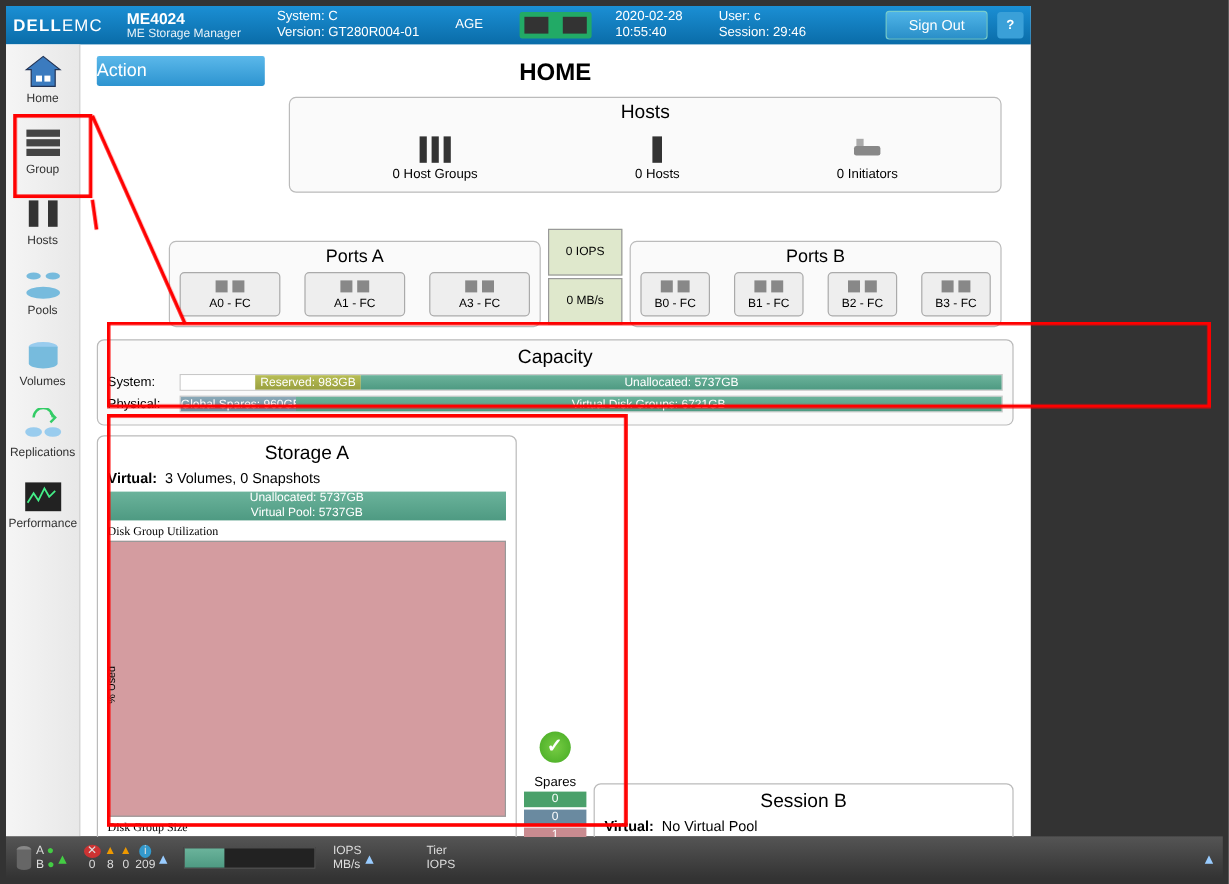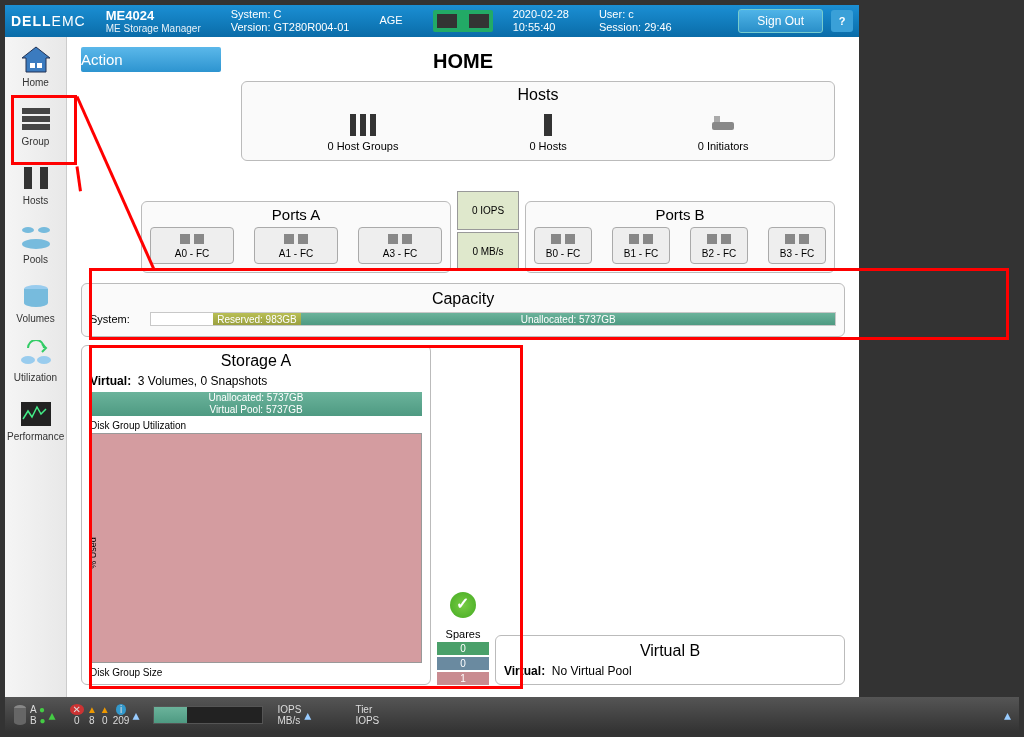--- a/index.html
+++ b/index.html
@@ -61,21 +61,21 @@
 .capbar .lbl { width:60px; }
 .capbar .bar { flex:1; height:14px; display:flex; border:1px solid rgba(0,0,0,.2); }
 .seg { color:#fff; font-size:10px; text-align:center; line-height:14px; white-space:nowrap; overflow:hidden; }
 
 .storages { display:flex; gap:6px; margin-top:8px;align-items:flex-end; }
 .storage { flex:1; border:1px solid #bbb; border-radius:6px; padding:6px 8px; position:relative; }
 .storage-title { text-align:center; font-size:16px; }
 .virt { font-size:12px; margin-top:4px; }
 .virt b { font-weight:bold; }
 .stbar { height:24px; background:linear-gradient(#6bb39b,#4e9a82); color:#fff; font-size:10px; text-align:center; line-height:12px; margin-top:4px; }
-.chartlbl { font-size:10px; margin-top:4px; }
+.chartlbl { font-size:10px; margin-top:4px;font-family:Liberation Serif, serif; }
 .chart { height:230px; background:#d49ca0; border:1px solid #999; margin-top:2px; position:relative; }
 .ylbl { position:absolute; left:-14px; top:50%; transform:rotate(-90deg); font-size:9px; }
 .sparescol { width:52px; text-align:center; }
 .check { width:26px; height:26px; border-radius:50%; background:radial-gradient(#7c4,#4a2); margin:2px auto 10px; position:relative; }
 .check::after { content:"✓"; color:#fff; font-weight:bold; position:absolute; left:6px; top:2px; }
 .spares-title { font-size:11px; }
 .sparebox { font-size:10px; color:#fff; margin-top:2px; padding:1px; }
 
 
 .footer { position:absolute; left:5px; bottom:5px; width:1014px; height:35px; background:linear-gradient(#555,#333); display:flex; align-items:center; color:#ddd; font-size:10px; padding:0 8px; gap:14px; }
@@ -157,21 +157,21 @@
         </svg>
       <span>Volumes</span>
     </div>
     <div class="navitem">
       <svg viewBox="0 0 36 30">
           <ellipse cx="10" cy="20" rx="7" ry="4" fill="#9ce"></ellipse>
           <ellipse cx="26" cy="20" rx="7" ry="4" fill="#9ce"></ellipse>
           <path d="M10 8a8 8 0 0 1 16 0" fill="none" stroke="#3c6" stroke-width="2"></path>
           <path d="M24 4l4 4-4 4" fill="none" stroke="#3c6" stroke-width="2"></path>
         </svg>
-      <span>Utilization</span>
+      <span>Replications</span>
     </div>
     <div class="navitem">
       <svg viewBox="0 0 36 30">
           <rect x="3" y="3" width="30" height="24" fill="#222"></rect>
           <path d="M5 20l5-8 4 6 5-10 4 7 5-5" fill="none" stroke="#4e8" stroke-width="1.5"></path>
         </svg>
       <span>Performance</span>
     </div>
   </div>
 
@@ -254,20 +254,27 @@
     <div class="panel capacity" style="margin-left:0;">
       <div class="capacity-title">Capacity</div>
       <div class="capbar">
         <div class="lbl">System:</div>
         <div class="bar">
           <div style="width:9%;background:#fff;"></div>
           <div class="seg" style="width:13%;background:linear-gradient(#b8be55,#9aa040);">Reserved: 983GB</div>
           <div class="seg" style="width:78%;background:linear-gradient(#6bb39b,#4e9a82);">Unallocated: 5737GB</div>
         </div>
       </div>
+      <div class="capbar">
+        <div class="lbl">Physical:</div>
+        <div class="bar">
+          <div class="seg" style="width:14%;background:linear-gradient(#8aa9b8,#6d8e9d);">Global Spares: 960GB</div>
+          <div class="seg" style="width:86%;background:linear-gradient(#6bb39b,#4e9a82);">Virtual Disk Groups: 6721GB</div>
+        </div>
+      </div>
     </div>
 
     <div class="storages">
       <div class="storage">
         <div class="storage-title">Storage A</div>
         <div class="virt"><b>Virtual:</b>&nbsp;&nbsp;<span>3 Volumes, 0 Snapshots</span></div>
         <div class="stbar">
           <div>Unallocated: 5737GB</div>
           <div>Virtual Pool: 5737GB</div>
         </div>
@@ -278,21 +285,21 @@
         <div class="chartlbl">Disk Group Size</div>
       </div>
       <div class="sparescol">
         <div class="check"></div>
         <div class="spares-title">Spares</div>
         <div class="sparebox" style="background:#4aa06a;">0</div>
         <div class="sparebox" style="background:#6a8aa0;">0</div>
         <div class="sparebox" style="background:#c98b90;">1</div>
       </div>
       <div class="storage">
-        <div class="storage-title">Virtual B</div>
+        <div class="storage-title">Session B</div>
         <div class="virt"><b>Virtual:</b>&nbsp;&nbsp;<span>No Virtual Pool</span></div>
       </div>
     </div>
   </div>
 
   <div class="hl hl1"></div>
   <div class="hl-line1" style="left:72px; top:160px; width:25px; transform:rotate(82deg);"></div>
   <div class="hl-line1" style="left:72px; top:90px; width:190px; transform:rotate(66deg);"></div>
   <div class="hl hl2"></div>
   <div class="hl hl3"></div>

